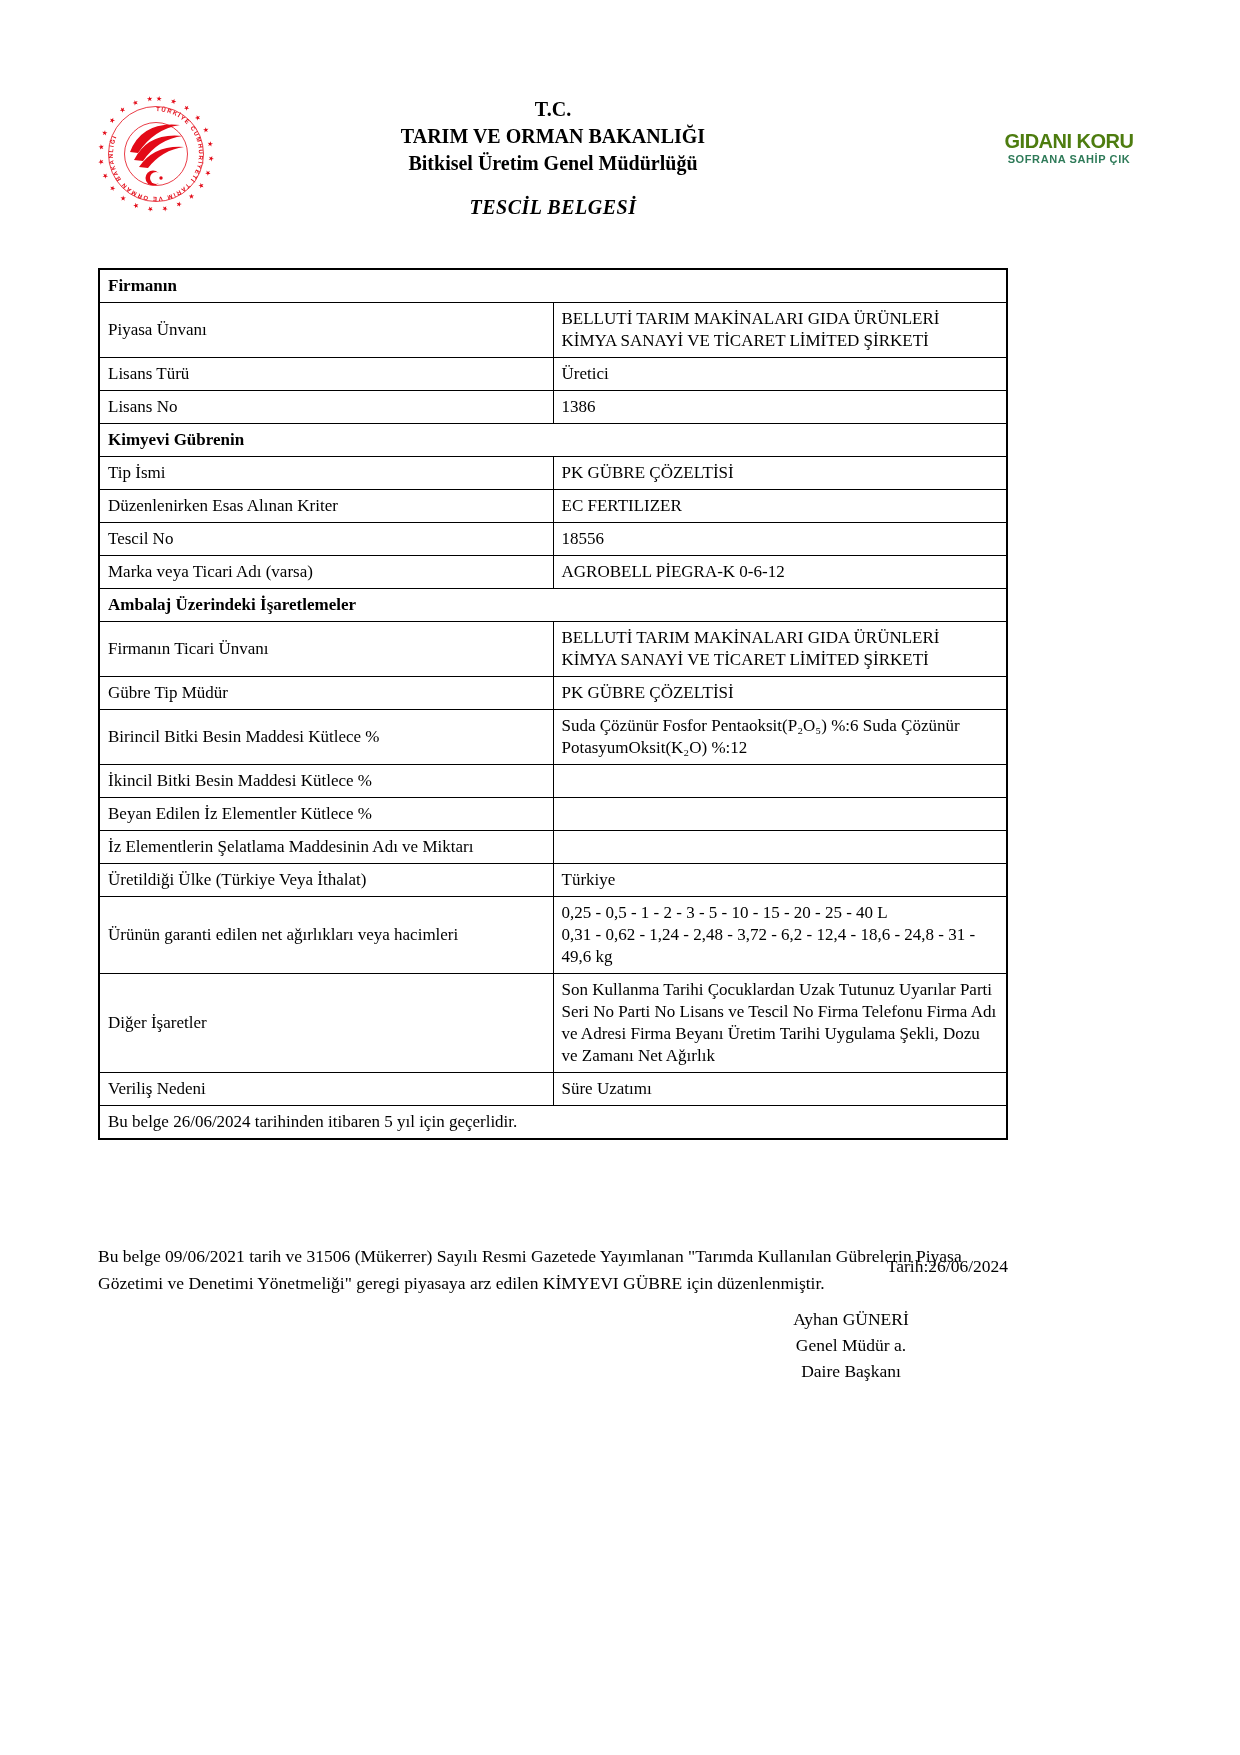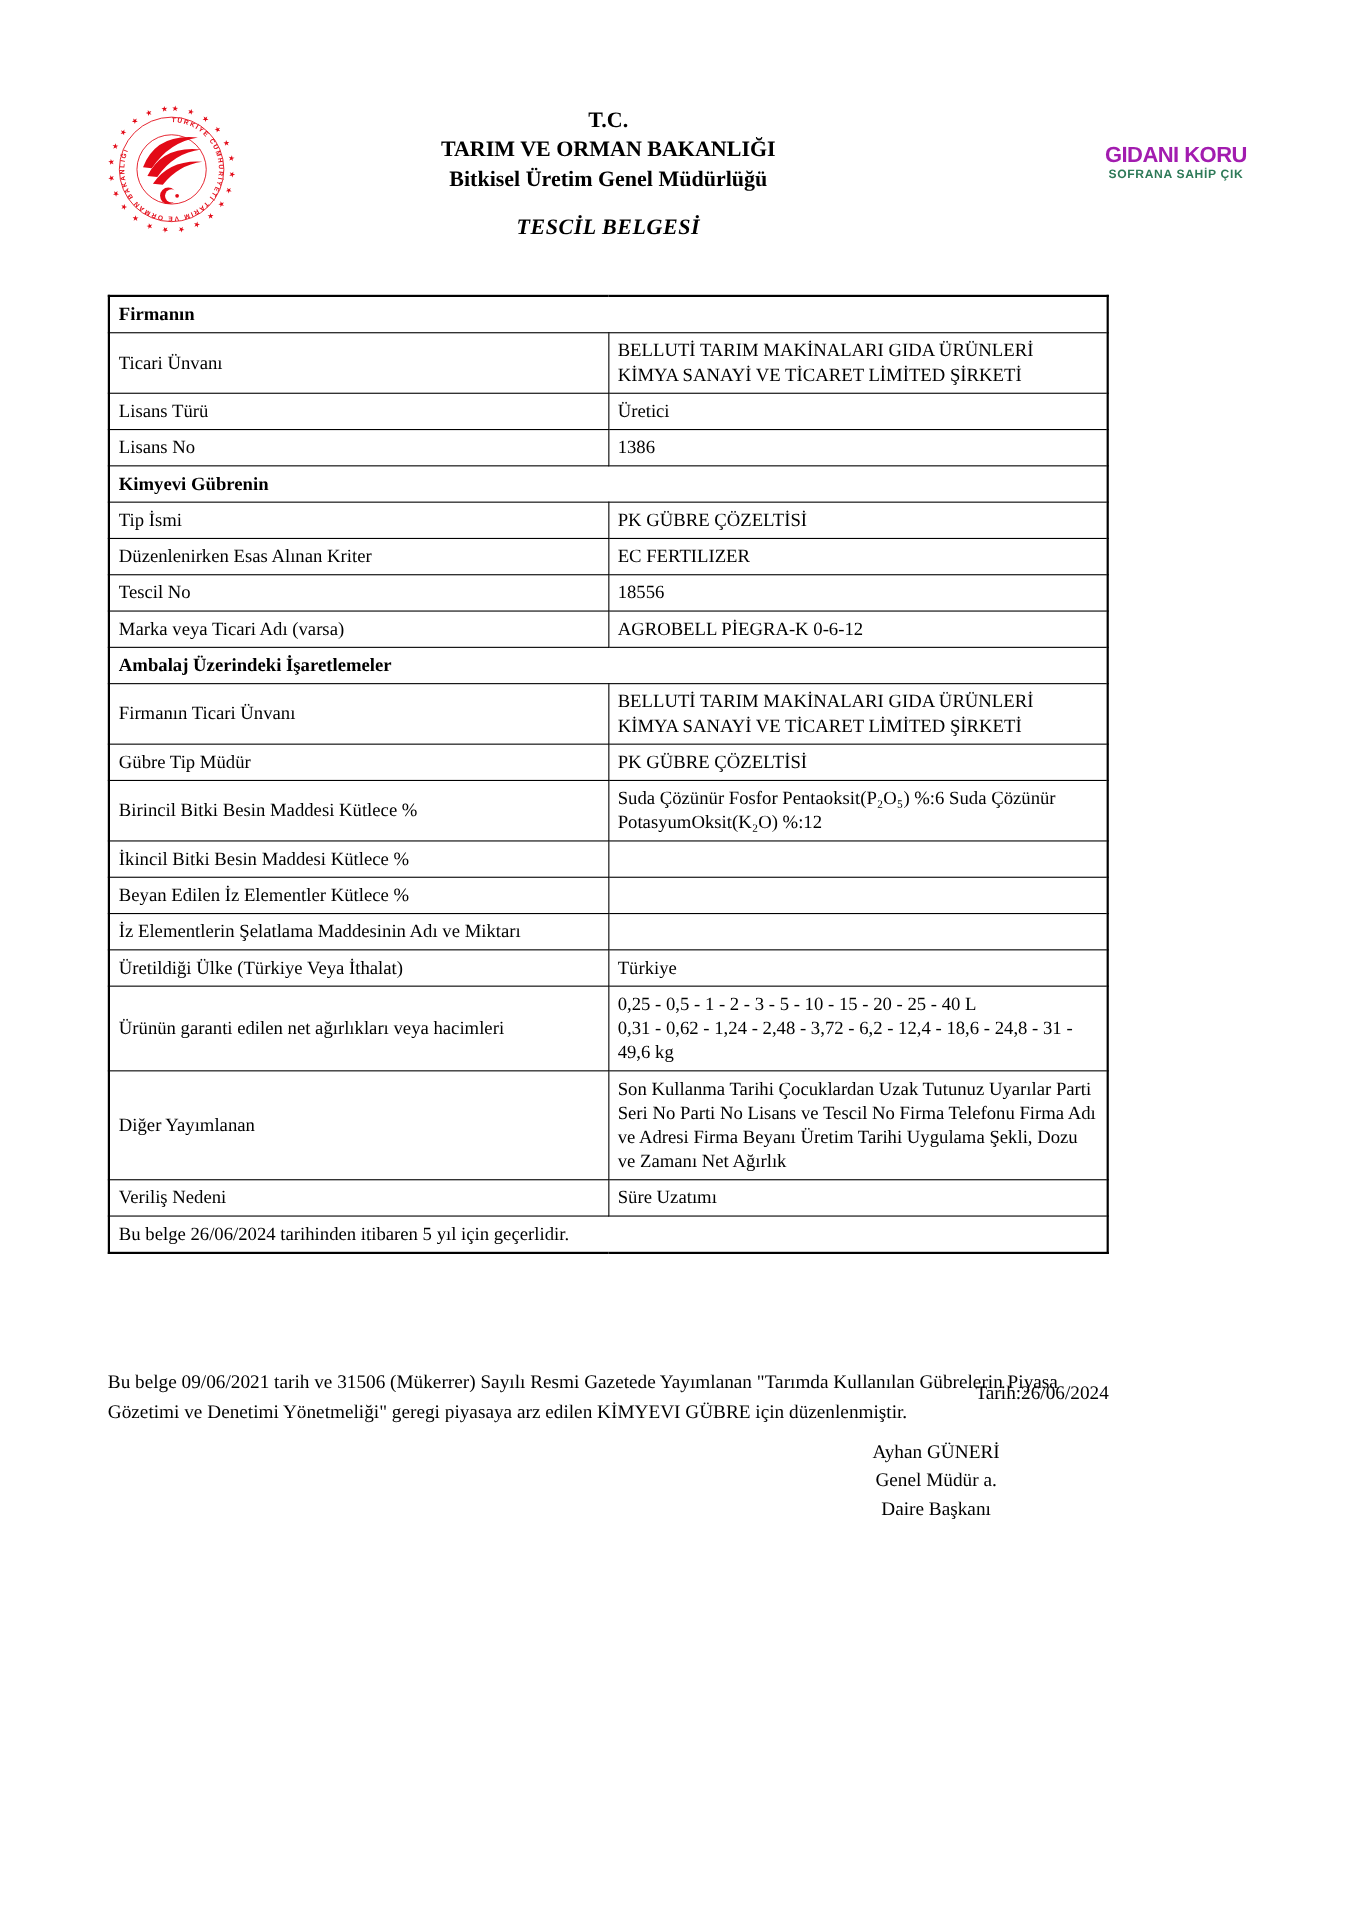--- a/index.html
+++ b/index.html
@@ -63,31 +63,31 @@
 </div>
 
 <div class="abs header-block">
   <div>T.C.</div>
   <div>TARIM VE ORMAN BAKANLIĞI</div>
   <div>Bitkisel Üretim Genel Müdürlüğü</div>
 </div>
 <div class="abs doc-title">TESCİL BELGESİ</div>
 
 <div class="abs campaign">
-  <div class="l1" style="color:#a21caf">GIDANI KORU</div>
+  <div class="l1" style="color:#4d7c0f">GIDANI KORU</div>
   <div class="l2" style="color:#2e7a58">SOFRANA SAHİP ÇIK</div>
 </div>
 
 <table class="cert">
   <tbody>
     <tr>
         <td class="section" colspan="2">Firmanın</td>
       </tr>
     <tr>
-        <td class="lbl">Ticari Ünvanı</td>
+        <td class="lbl">Piyasa Ünvanı</td>
         <td class="val">BELLUTİ TARIM MAKİNALARI GIDA ÜRÜNLERİ KİMYA SANAYİ VE TİCARET LİMİTED ŞİRKETİ</td>
       </tr>
     <tr>
         <td class="lbl">Lisans Türü</td>
         <td class="val">Üretici</td>
       </tr>
     <tr>
         <td class="lbl">Lisans No</td>
         <td class="val">1386</td>
       </tr>
@@ -140,21 +140,21 @@
     <tr>
         <td class="lbl">Üretildiği Ülke (Türkiye Veya İthalat)</td>
         <td class="val">Türkiye</td>
       </tr>
     <tr>
         <td class="lbl">Ürünün garanti edilen net ağırlıkları veya hacimleri</td>
         <td class="val">0,25 - 0,5 - 1 - 2 - 3 - 5 - 10 - 15 - 20 - 25 - 40 L
 0,31 - 0,62 - 1,24 - 2,48 - 3,72 - 6,2 - 12,4 - 18,6 - 24,8 - 31 - 49,6 kg</td>
       </tr>
     <tr>
-        <td class="lbl">Diğer Yayımlanan</td>
+        <td class="lbl">Diğer İşaretler</td>
         <td class="val">Son Kullanma Tarihi Çocuklardan Uzak Tutunuz Uyarılar Parti Seri No Parti No Lisans ve Tescil No Firma Telefonu Firma Adı ve Adresi Firma Beyanı Üretim Tarihi Uygulama Şekli, Dozu ve Zamanı Net Ağırlık</td>
       </tr>
     <tr>
         <td class="lbl">Veriliş Nedeni</td>
         <td class="val">Süre Uzatımı</td>
       </tr>
     <tr>
         <td class="fullrow" colspan="2">Bu belge 26/06/2024 tarihinden itibaren 5 yıl için geçerlidir.</td>
       </tr>
   </tbody>

